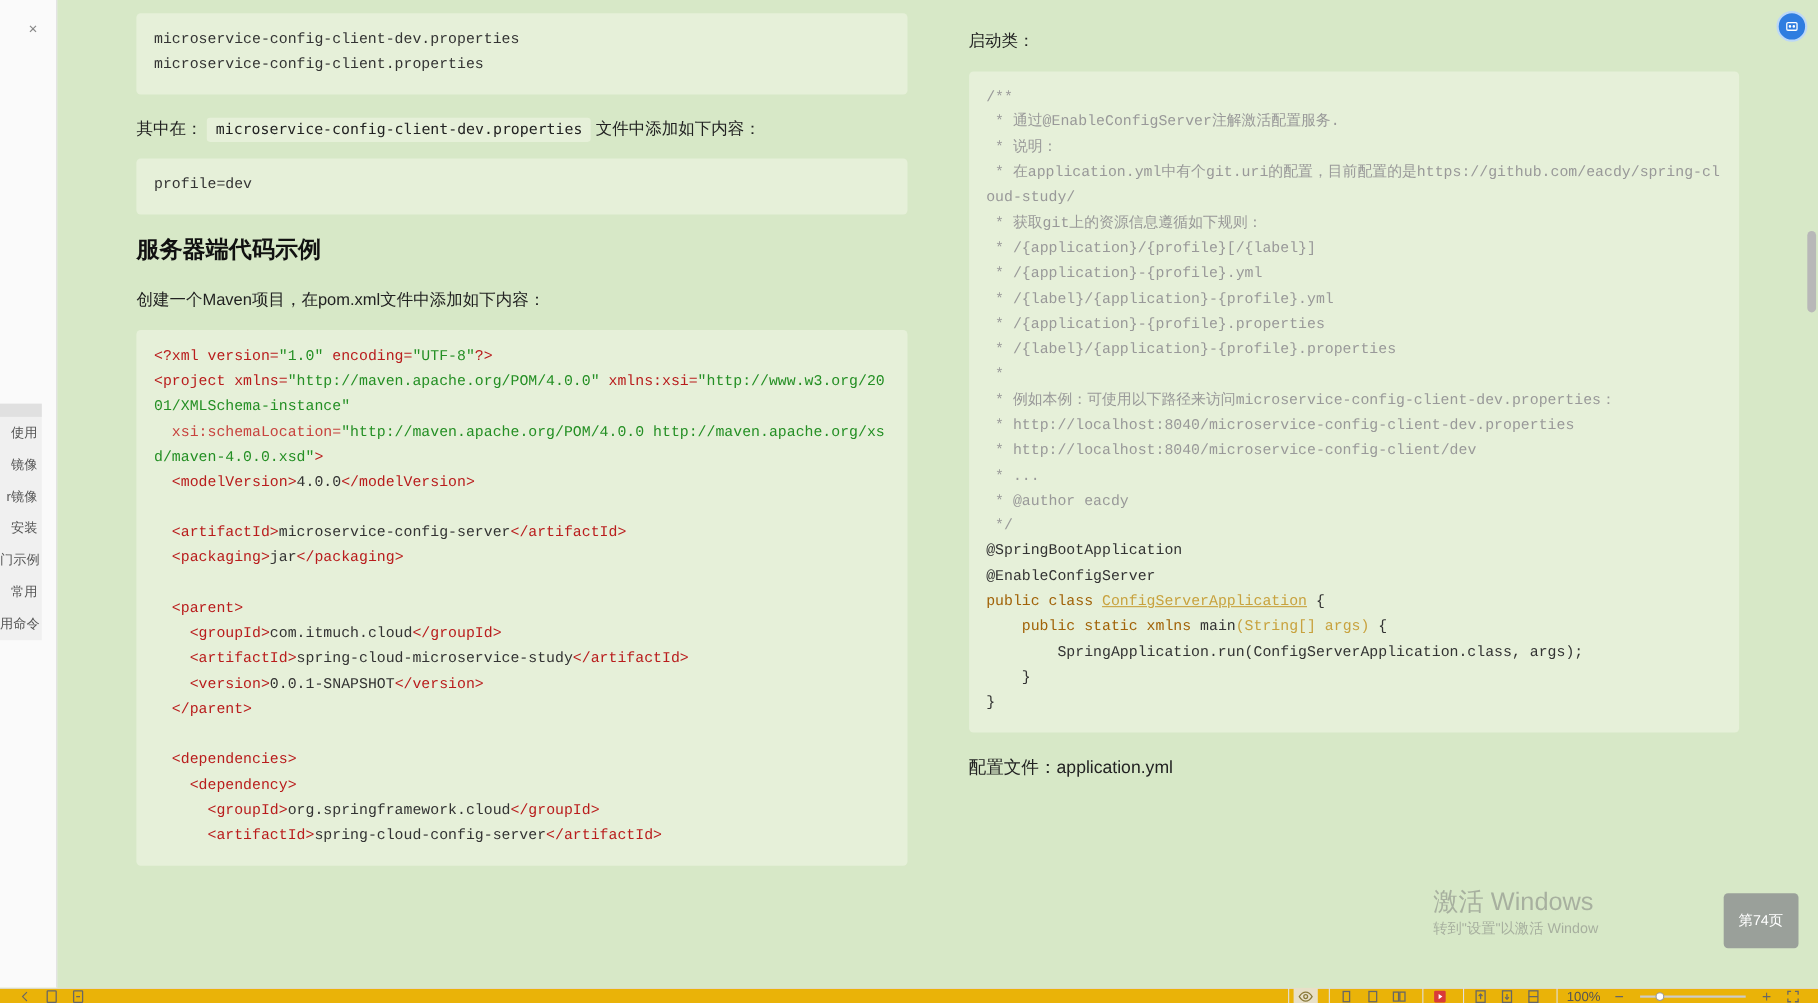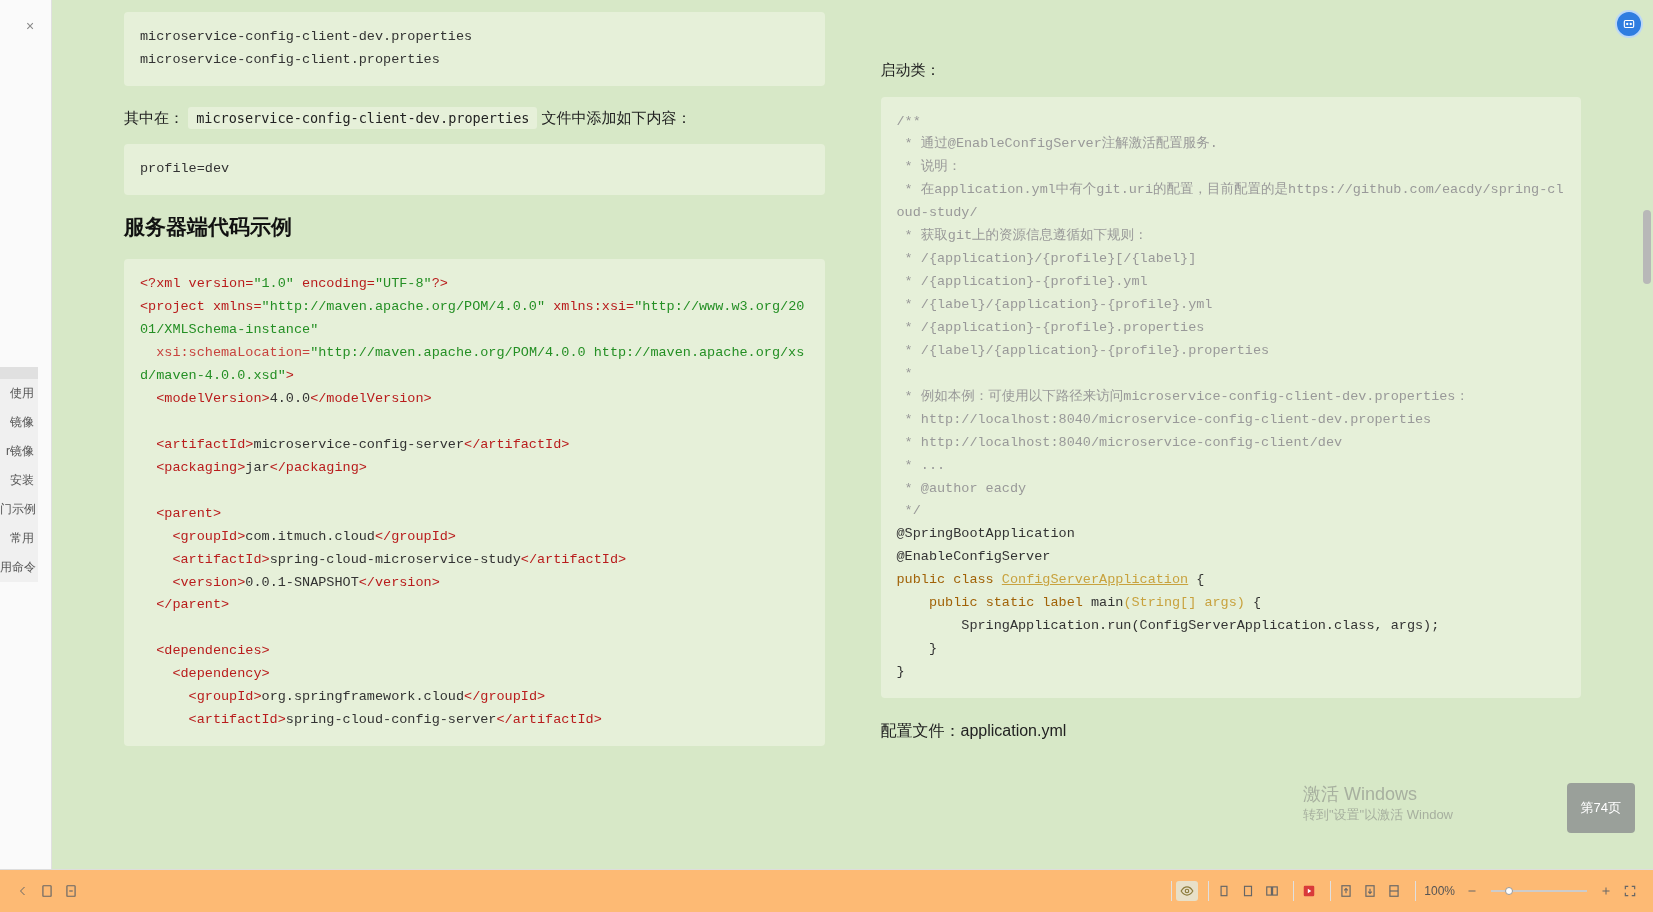--- a/index.html
+++ b/index.html
@@ -147,35 +147,35 @@
   }
   .watermark {
     position: absolute;
     right: 200px;
     bottom: 45px;
     color: rgba(120,120,120,0.5);
     font-size: 13px;
     text-align: left;
     pointer-events: none;
   }
-  .watermark .wm1 { font-size: 18px; }
+  .watermark .wm1 { font-size: 23px; }
   .page-badge {
     position: absolute;
     right: 18px;
     bottom: 36px;
     background: #9aa09a;
     color: #fff;
     padding: 16px 14px;
     border-radius: 4px;
     font-size: 13px;
   }
   
   .toolbar {
-    height: 43px;
-    background: #fdba74;
+    height: 14px;
+    background: #eab308;
     border-top: 1px solid #ddd;
     display: flex;
     align-items: center;
     font-size: 12px;
     color: #555;
     padding: 0 8px;
     gap: 6px;
   }
   .toolbar .spacer { flex: 1; }
   .toolbar .tbtn {
@@ -246,20 +246,21 @@
         <div class="prose">
           <span>其中在：</span>
           <code class="inline">microservice-config-client-dev.properties</code>
           <span> 文件中添加如下内容：</span>
         </div>
 
         <div class="code-block">profile=dev</div>
 
         <h2 class="section">服务器端代码示例</h2>
 
+        <div class="prose">创建一个Maven项目，在pom.xml文件中添加如下内容：</div>
 
         <div class="code-block xml"><span class="tag">&lt;?xml version=</span><span class="str">"1.0"</span><span class="tag"> encoding=</span><span class="str">"UTF-8"</span><span class="tag">?&gt;</span>
 <span class="tag">&lt;project xmlns=</span><span class="str">"http://maven.apache.org/POM/4.0.0"</span><span class="tag"> xmlns:xsi=</span><span class="str">"http://www.w3.org/2001/XMLSchema-instance"</span>
   <span class="attr">xsi:schemaLocation=</span><span class="str">"http://maven.apache.org/POM/4.0.0 http://maven.apache.org/xsd/maven-4.0.0.xsd"</span><span class="tag">&gt;</span>
   <span class="tag">&lt;modelVersion&gt;</span><span class="txt">4.0.0</span><span class="tag">&lt;/modelVersion&gt;</span>
 
   <span class="tag">&lt;artifactId&gt;</span><span class="txt">microservice-config-server</span><span class="tag">&lt;/artifactId&gt;</span>
   <span class="tag">&lt;packaging&gt;</span><span class="txt">jar</span><span class="tag">&lt;/packaging&gt;</span>
 
   <span class="tag">&lt;parent&gt;</span>
@@ -268,21 +269,21 @@
     <span class="tag">&lt;version&gt;</span><span class="txt">0.0.1-SNAPSHOT</span><span class="tag">&lt;/version&gt;</span>
   <span class="tag">&lt;/parent&gt;</span>
 
   <span class="tag">&lt;dependencies&gt;</span>
     <span class="tag">&lt;dependency&gt;</span>
       <span class="tag">&lt;groupId&gt;</span><span class="txt">org.springframework.cloud</span><span class="tag">&lt;/groupId&gt;</span>
       <span class="tag">&lt;artifactId&gt;</span><span class="txt">spring-cloud-config-server</span><span class="tag">&lt;/artifactId&gt;</span></div>
       </div>
 
       <div class="page-col right">
-        <div class="prose" style="margin-top:56px">启动类：</div>
+        <div class="prose" style="margin-top:24px">启动类：</div>
 
         <div class="code-block java"><span class="cmt">/**</span>
 <span class="cmt"> * 通过@EnableConfigServer注解激活配置服务.</span>
 <span class="cmt"> * 说明：</span>
 <span class="cmt"> * 在application.yml中有个git.uri的配置，目前配置的是https://github.com/eacdy/spring-cloud-study/</span>
 <span class="cmt"> * 获取git上的资源信息遵循如下规则：</span>
 <span class="cmt"> * /{application}/{profile}[/{label}]</span>
 <span class="cmt"> * /{application}-{profile}.yml</span>
 <span class="cmt"> * /{label}/{application}-{profile}.yml</span>
 <span class="cmt"> * /{application}-{profile}.properties</span>
@@ -290,21 +291,21 @@
 <span class="cmt"> *</span>
 <span class="cmt"> * 例如本例：可使用以下路径来访问microservice-config-client-dev.properties：</span>
 <span class="cmt"> * http://localhost:8040/microservice-config-client-dev.properties</span>
 <span class="cmt"> * http://localhost:8040/microservice-config-client/dev</span>
 <span class="cmt"> * ...</span>
 <span class="cmt"> * @author eacdy</span>
 <span class="cmt"> */</span>
 <span class="ann">@SpringBootApplication</span>
 <span class="ann">@EnableConfigServer</span>
 <span class="kw">public</span> <span class="kw">class</span> <span class="cls">ConfigServerApplication</span><span> {</span>
-    <span class="kw">public</span> <span class="kw">static</span> <span class="kw">label</span> <span>main</span><span class="par">(String[] args)</span><span> {</span>
+    <span class="kw">public</span> <span class="kw">static</span> <span class="kw">xmlns</span> <span>main</span><span class="par">(String[] args)</span><span> {</span>
 <span>        SpringApplication.run(ConfigServerApplication.class, args);</span>
 <span>    }</span>
 <span>}</span></div>
 
         <div class="prose" style="font-size:16px">配置文件：application.yml</div>
       </div>
     </div>
 
     <div class="scrollbar-track">
       <div class="scrollbar-thumb"></div>

